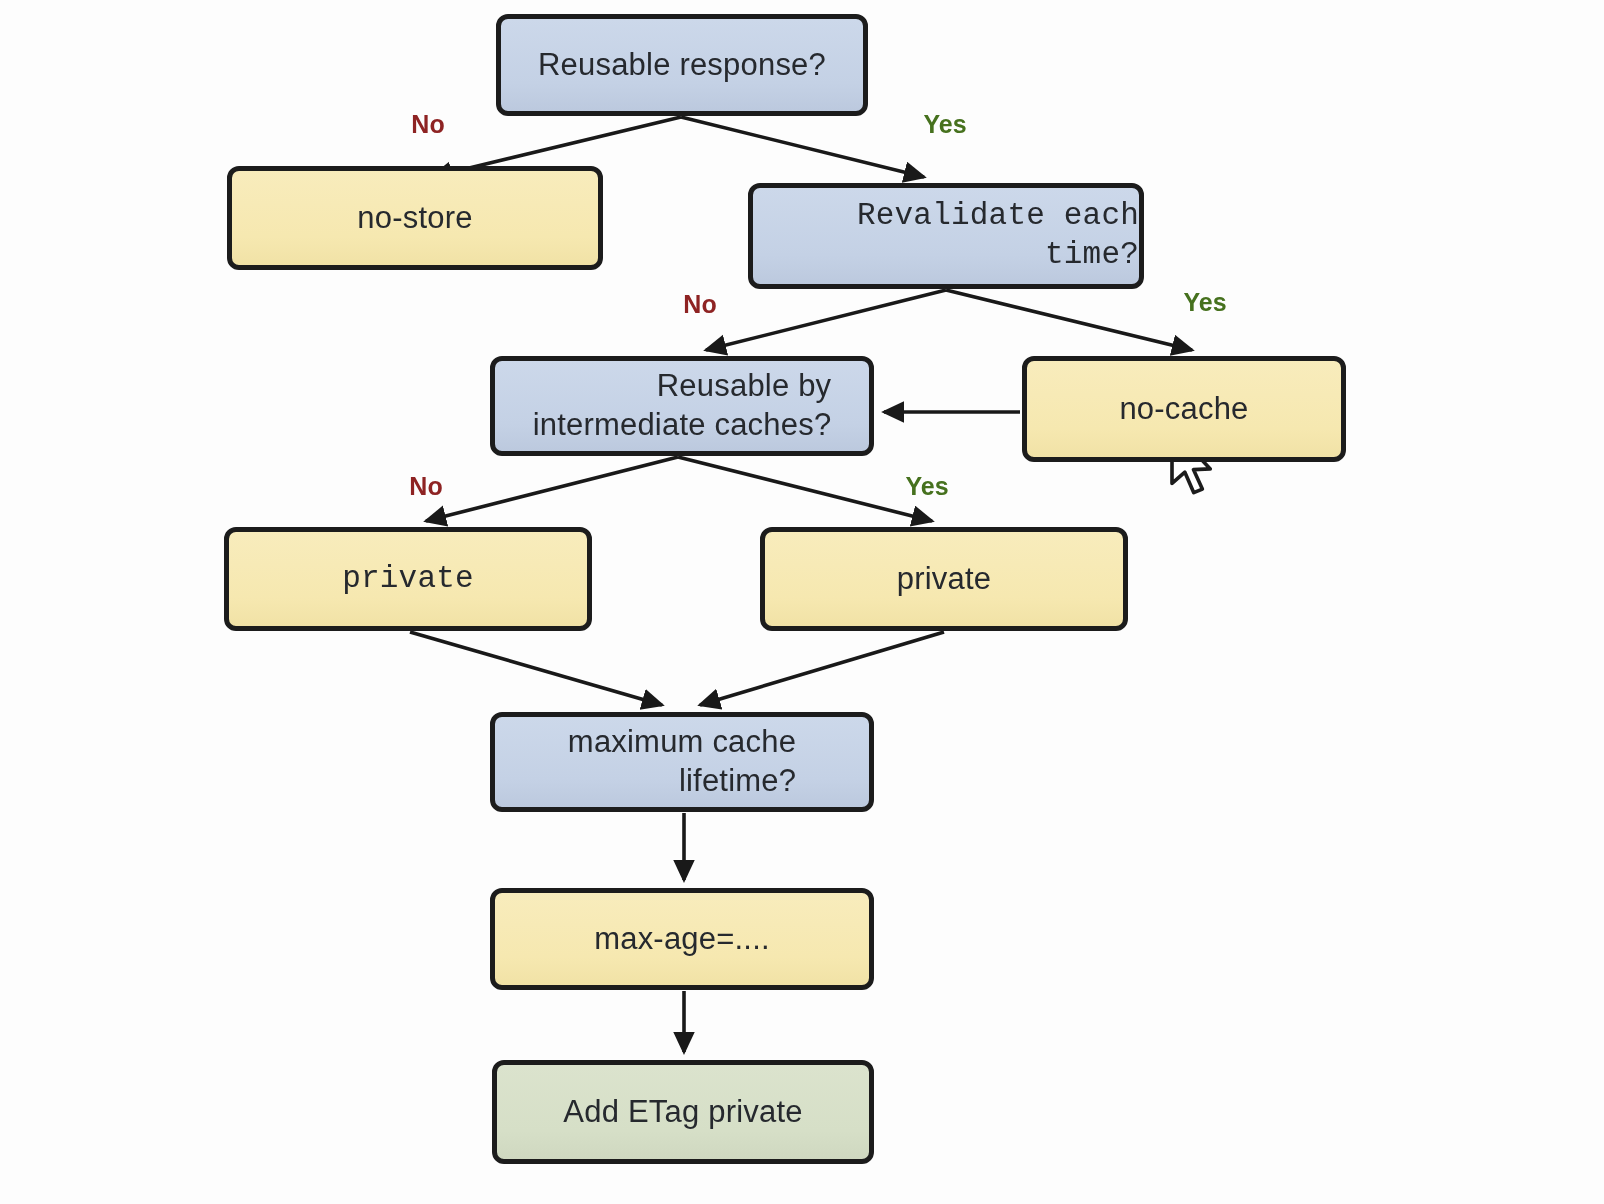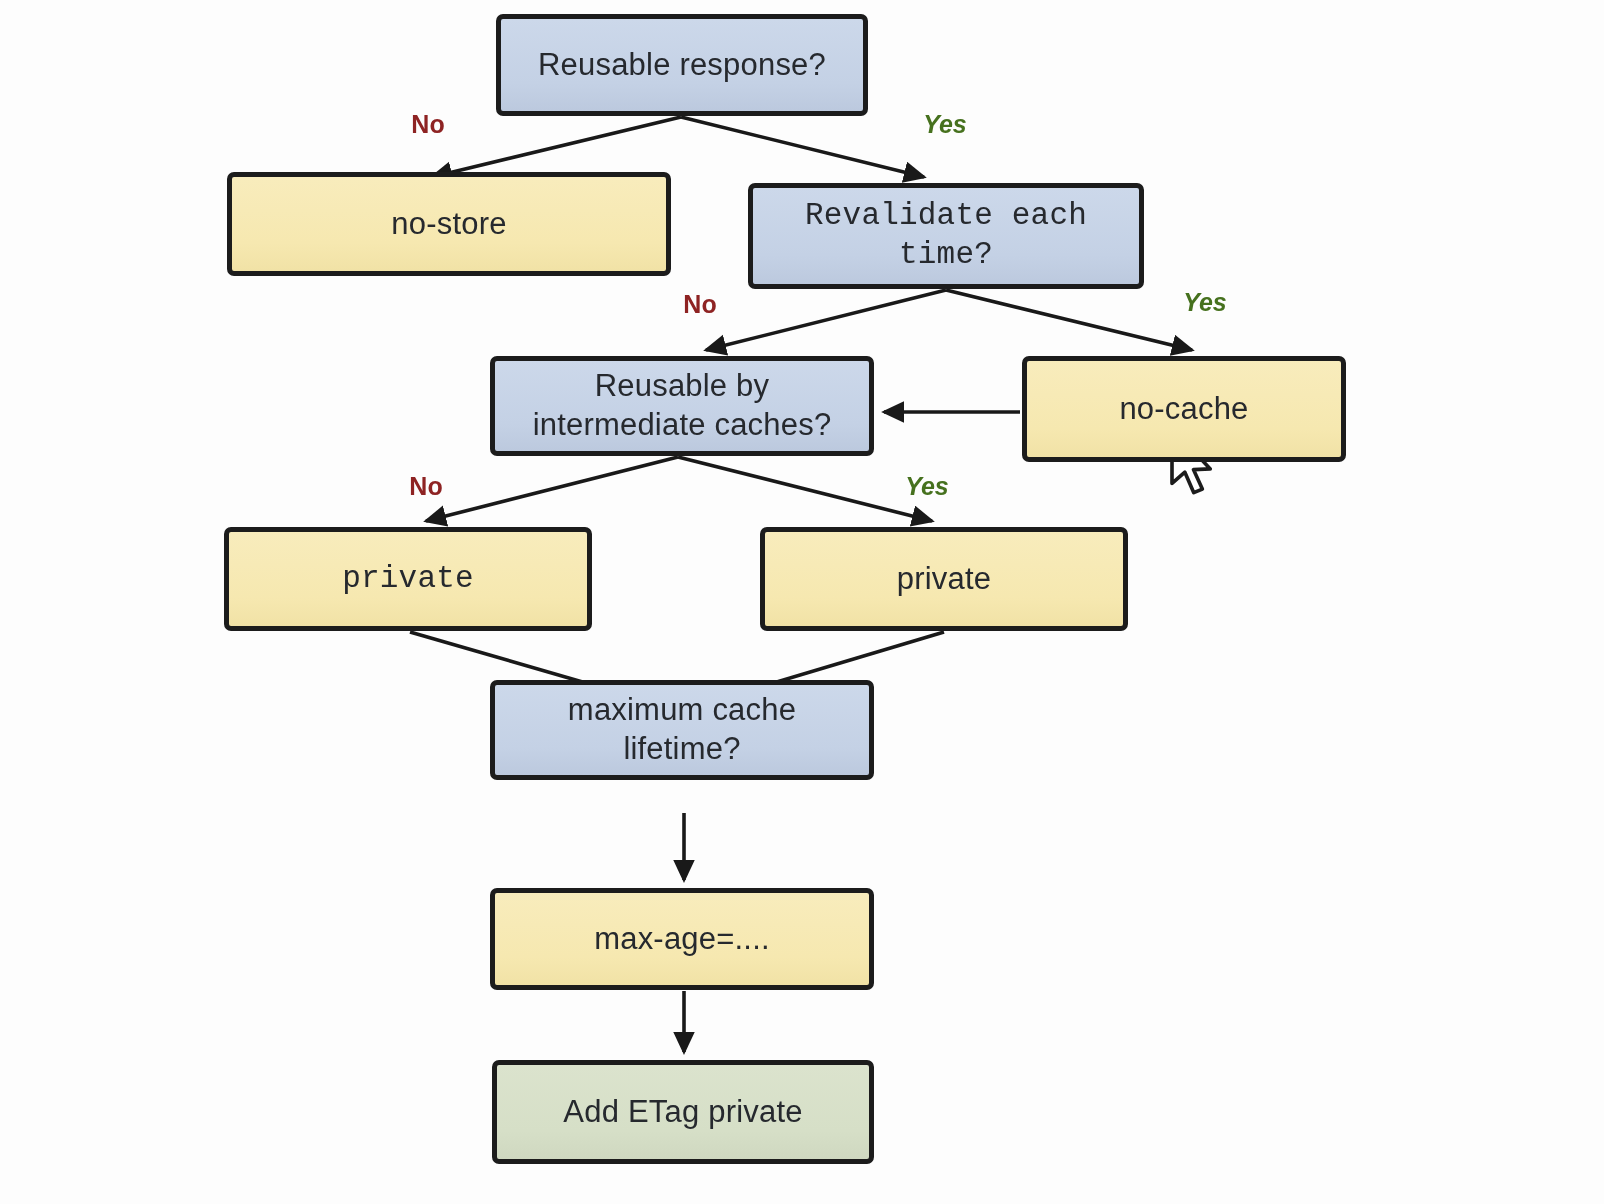--- a/index.html
+++ b/index.html
@@ -21,24 +21,24 @@
     width: 1604px;
     height: 1204px;
     z-index: 1;
   }
   .node {
     position: absolute;
     z-index: 2;
     display: flex;
     align-items: center;
     justify-content: center;
-    text-align: center;
+    text-align: right;
     white-space: pre-line;
     border: 5px solid #1c1c1c;
-    border-radius: 7px;
+    border-radius: 12px;
     box-sizing: border-box;
     font-size: 31px;
     color: #26292e;
     letter-spacing: 0.2px;
     line-height: 1.25;
   }
   .node.question {
     background: linear-gradient(180deg, #ccd8ea 0%, #c4d1e5 70%, #bcc9de 100%);
   }
   .node.directive {
@@ -48,31 +48,31 @@
     background: linear-gradient(180deg, #dbe3cd 0%, #d6dfc7 70%, #cfd8c0 100%);
   }
   .edge-label {
     position: absolute;
     z-index: 2;
     font-size: 25px;
     font-weight: bold;
     transform: translate(-50%, -50%);
   }
   .edge-label.no  { color: #8e2323; }
-  .edge-label.yes { color: #46711e; font-style: italic; }
+  .edge-label.yes { color: #46711e; }
 
   
   #n-reusable     { left: 496px;  top: 14px;   width: 372px; height: 102px; }
-  #n-no-store     { left: 227px;  top: 172px;  width: 444px; height: 104px; }
+  #n-no-store     { left: 227px;  top: 166px;  width: 376px; height: 104px; }
   #n-revalidate   { left: 748px;  top: 183px;  width: 396px; height: 106px; font-family: Liberation Mono, monospace; }
   #n-cacheable    { left: 490px;  top: 356px;  width: 384px; height: 100px; }
   #n-no-cache     { left: 1022px; top: 356px;  width: 324px; height: 106px; }
   #n-private      { left: 224px;  top: 527px;  width: 368px; height: 104px; font-family: Liberation Mono, monospace; }
   #n-public       { left: 760px;  top: 527px;  width: 368px; height: 104px; }
-  #n-max-lifetime { left: 490px;  top: 680px;  width: 384px; height: 100px; }
+  #n-max-lifetime { left: 490px;  top: 712px;  width: 384px; height: 100px; }
   #n-max-age      { left: 490px;  top: 888px;  width: 384px; height: 102px; }
   #n-etag         { left: 492px;  top: 1060px; width: 382px; height: 104px; }
 
   
   #l-no-1  { left: 428px;  top: 124px; }
   #l-yes-1 { left: 945px;  top: 124px; }
   #l-no-2  { left: 700px;  top: 304px; }
   #l-yes-2 { left: 1205px; top: 302px; }
   #l-no-3  { left: 426px;  top: 486px; }
   #l-yes-3 { left: 927px;  top: 486px; }

